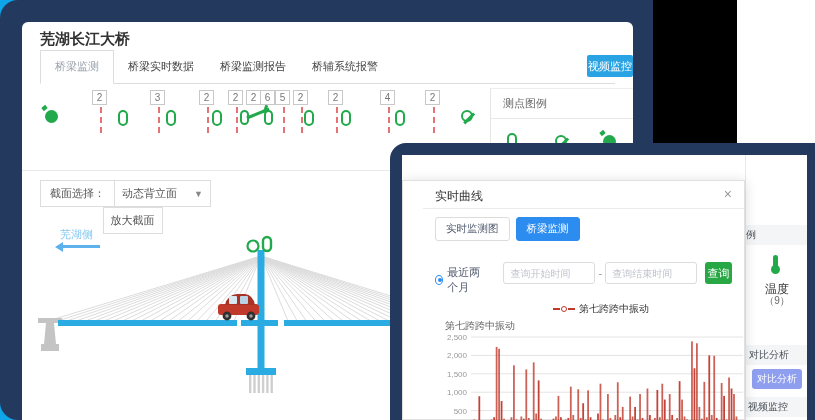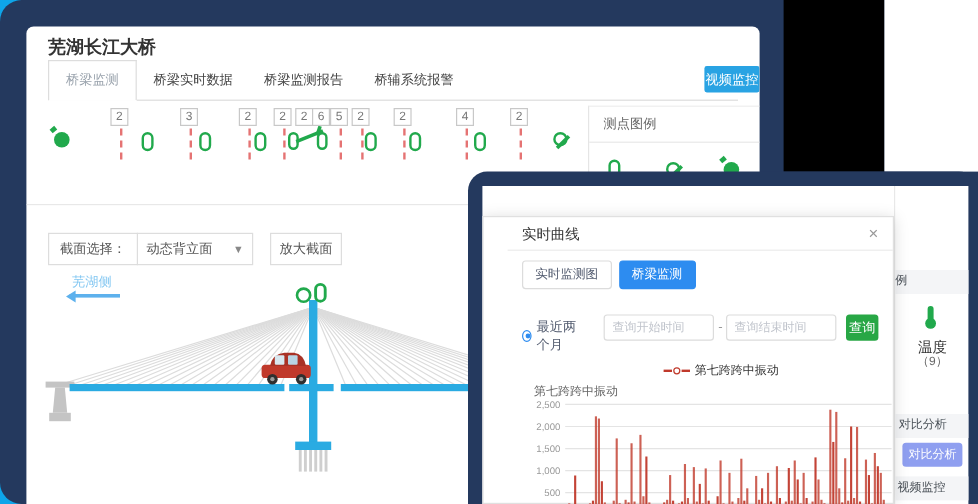--- a/index.html
+++ b/index.html
@@ -43,21 +43,21 @@
   .legend-panel { position:absolute; left:468px; top:66px; width:143px; height:80px;
                   border-left:1px solid #e5e5e5; border-top:1px solid #eee; }
   .lp-title { padding:7px 0 7px 12px; font-size:11px; color:#666; border-bottom:1px solid #e8e8e8; }
   .lp-icons { position:relative; height:40px; }
   .lp-icons .icon-link { left:16px; top:14px; }
   .lp-icons .icon-ban  { left:64px; top:16px; }
   .lp-icons .icon-clock{ left:112px; top:16px; }
 
   .divider-h { position:absolute; left:0; right:0; top:148px; border-top:1px solid #e8e8e8; }
 
-  .section-row { position:absolute; left:18px; top:172px; display:flex; align-items:center; }
+  .section-row { position:absolute; left:18px; top:158px; display:flex; align-items:center;flex-direction:column; }
   .sec-label-box { display:flex; align-items:center; height:27px; border:1px solid #ddd; }
   .sec-label { font-size:11px; color:#555; padding:0 9px; }
   .sec-select { display:flex; align-items:center; justify-content:space-between; width:96px; height:27px;
                 border-left:1px solid #ddd; font-size:11px; color:#555; padding:0 7px; cursor:pointer; }
   .caret { font-size:9px; color:#888; }
   .zoom-btn { margin-left:14px; width:60px; height:27px; border:1px solid #ddd; background:#fff;
               font-size:11px; color:#555; cursor:pointer; }
 
   .side-label { position:absolute; left:38px; top:205px; font-size:11px; color:#85c8f2; }
   .side-arrow { position:absolute; left:36px; top:223px; width:42px; height:3px; background:#5db1ed; }

